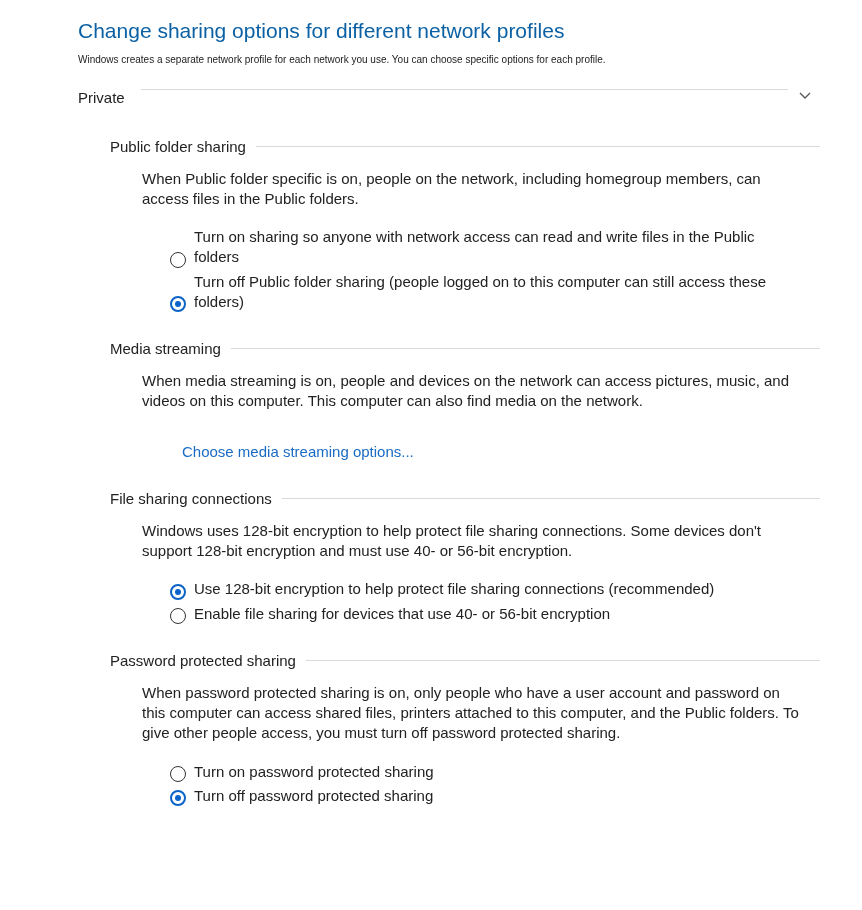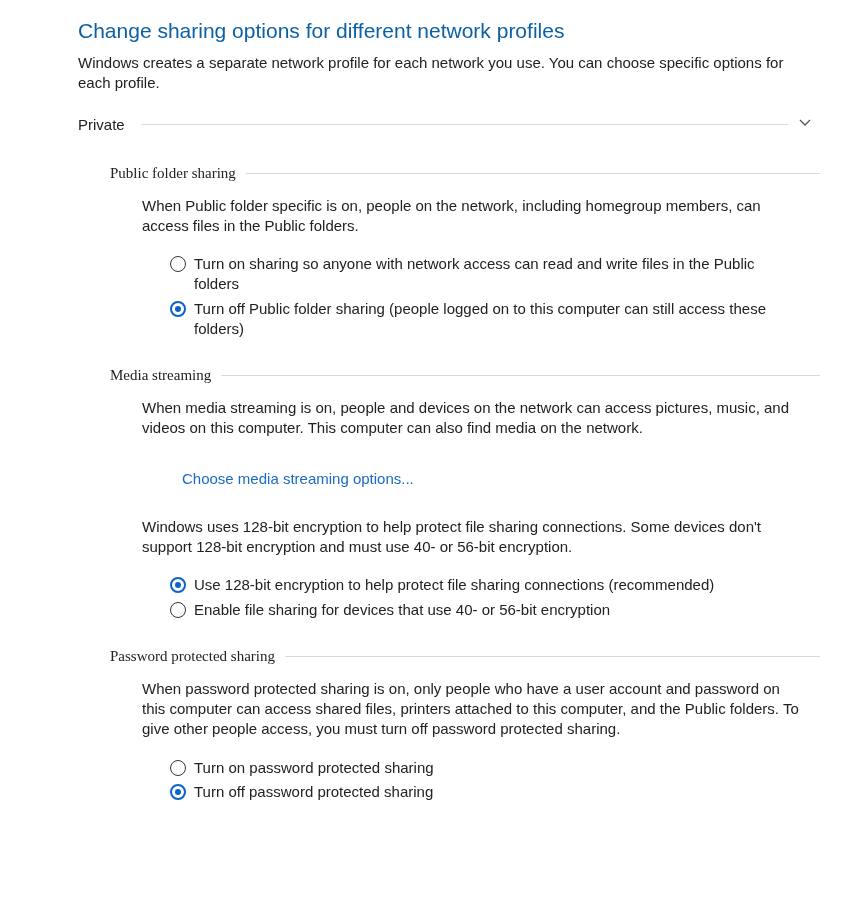--- a/index.html
+++ b/index.html
@@ -16,60 +16,60 @@
     width: 862px;
   }
   .head-title {
     color: #0b61a4;
     font-size: 21px;
     font-weight: 400;
     padding-top: 19px;
   }
   .head-desc {
     color: #222;
-    font-size: 15px;
+    font-size: 10px;
     padding: 10px 60px 18px 0;
     line-height: 1.35;
   }
   .profile-row {
     display: flex;
-    align-items: center;
+    align-items: flex-start;
     gap: 10px;
     cursor: pointer;
     padding: 4px 0;
     margin-right: 50px;
   }
   .profile-row .label { flex: 0 0 auto; color: #222; }
   .profile-row .rule {
     flex: 1 1 auto;
     height: 0;
     border-top: 1px solid #d9d9d9;
     margin-left: 6px;
   }
   .profile-row .chev { flex: 0 0 auto; color: #444; }
   .profiles { display: flex; flex-direction: column; gap: 28px; }
   .section { margin-left: 32px; margin-top: 28px; }
   .section-head {
     display: flex; align-items: center; gap: 10px;
     margin-right: 42px;
     margin-bottom: 14px;
   }
-  .section-head .label { color: #222; font-family: Liberation Serif, serif; }
+  .section-head .label { color: #222; }
   .section-head .rule {
     flex: 1 1 auto; height:0; border-top:1px solid #d9d9d9;
   }
   .section-body {
     margin-left: 32px;
     margin-right: 60px;
     color: #222;
     line-height: 1.35;
   }
   .options { margin-top: 18px; margin-left: 28px; }
   .opt {
-    display: flex; align-items: flex-start; gap: 8px;
+    display: flex; align-items: flex-end; gap: 8px;
     margin-bottom: 4px;
     cursor: pointer;
   }
   .opt .radio {
     flex: 0 0 auto;
     width: 16px; height: 16px; border-radius: 50%;
     border: 1px solid #333;
     margin-top: 2px;
     position: relative;
     background:#fff;
@@ -144,20 +144,24 @@
     </div>
     <div class="section-body">
       <div>When media streaming is on, people and devices on the network can access pictures, music, and videos on this computer. This computer can also find media on the network.</div>
       <div class="link-row">
         <span class="link">Choose media streaming options...</span>
       </div>
     </div>
   </div>
 
   <div class="section">
+    <div class="section-head">
+      <span class="label">File sharing connections</span>
+      <span class="rule"></span>
+    </div>
     <div class="section-body">
       <div>Windows uses 128-bit encryption to help protect file sharing connections. Some devices don't support 128-bit encryption and must use 40- or 56-bit encryption.</div>
       <div class="options">
         <div class="opt selected">
           <span class="radio"></span>
           <span class="txt">Use 128-bit encryption to help protect file sharing connections (recommended)</span>
         </div>
         <div class="opt">
           <span class="radio"></span>
           <span class="txt">Enable file sharing for devices that use 40- or 56-bit encryption</span>

